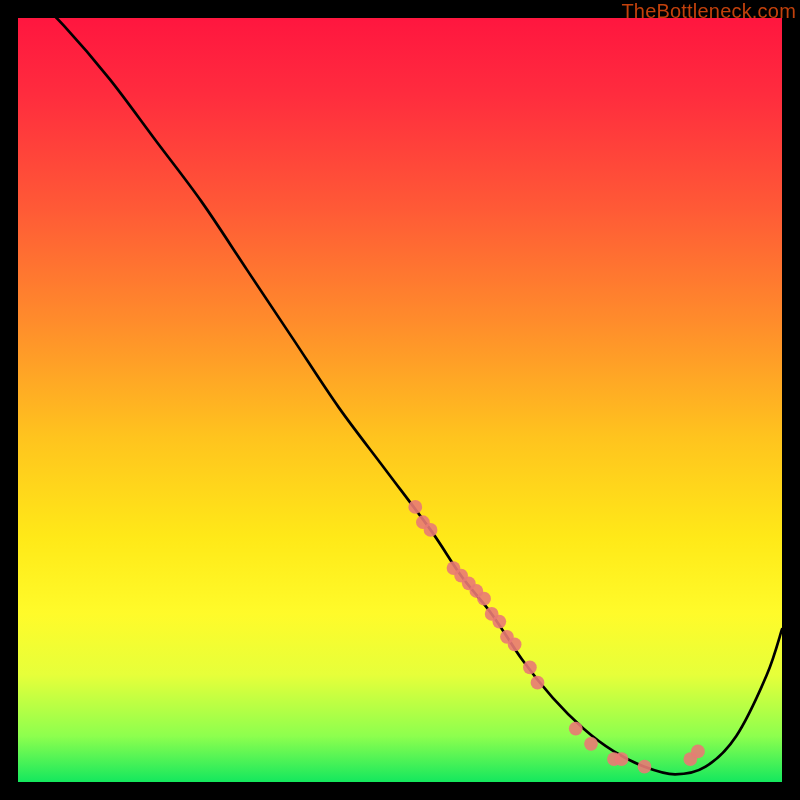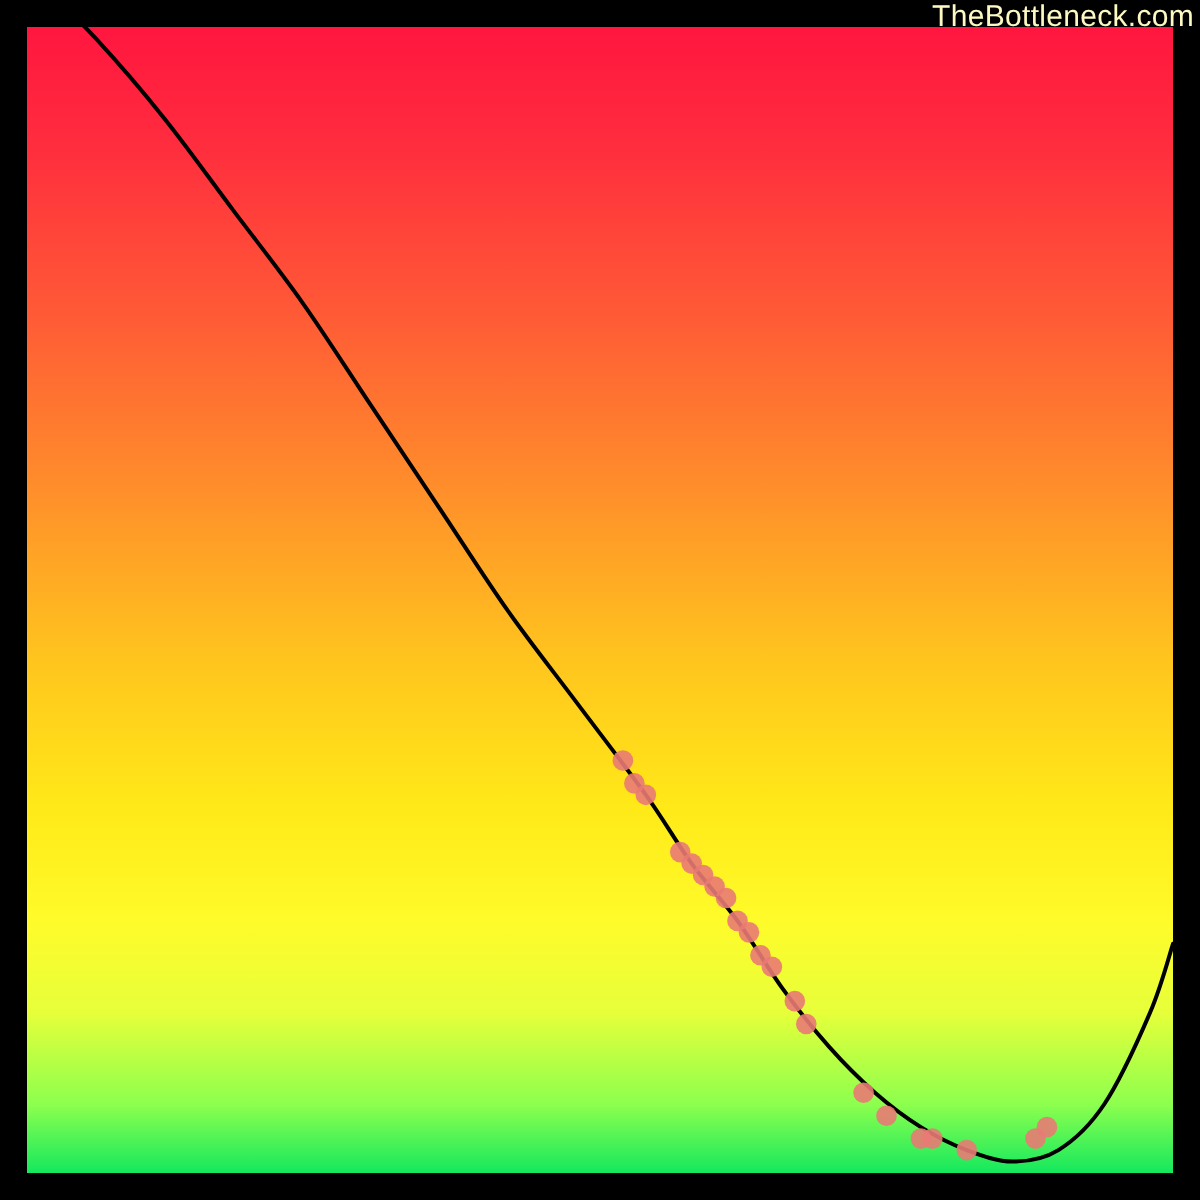--- a/index.html
+++ b/index.html
@@ -35,21 +35,21 @@
       #fffb2a 78%,
       #e6ff3a 86%,
       #8dff4e 94%,
       #14e85e 100%
     );
   }
   .watermark {
     position: absolute;
     top: 0px;
     right: 4px;
-    color: #fef9c3;
+    color: #c2410c;
     font-size: 20px;
     font-weight: 500;
     letter-spacing: 0.2px;
     user-select: none;
   }
   svg.curve {
     position: absolute;
     left: 0;
     top: 0;
     width: 764px;

